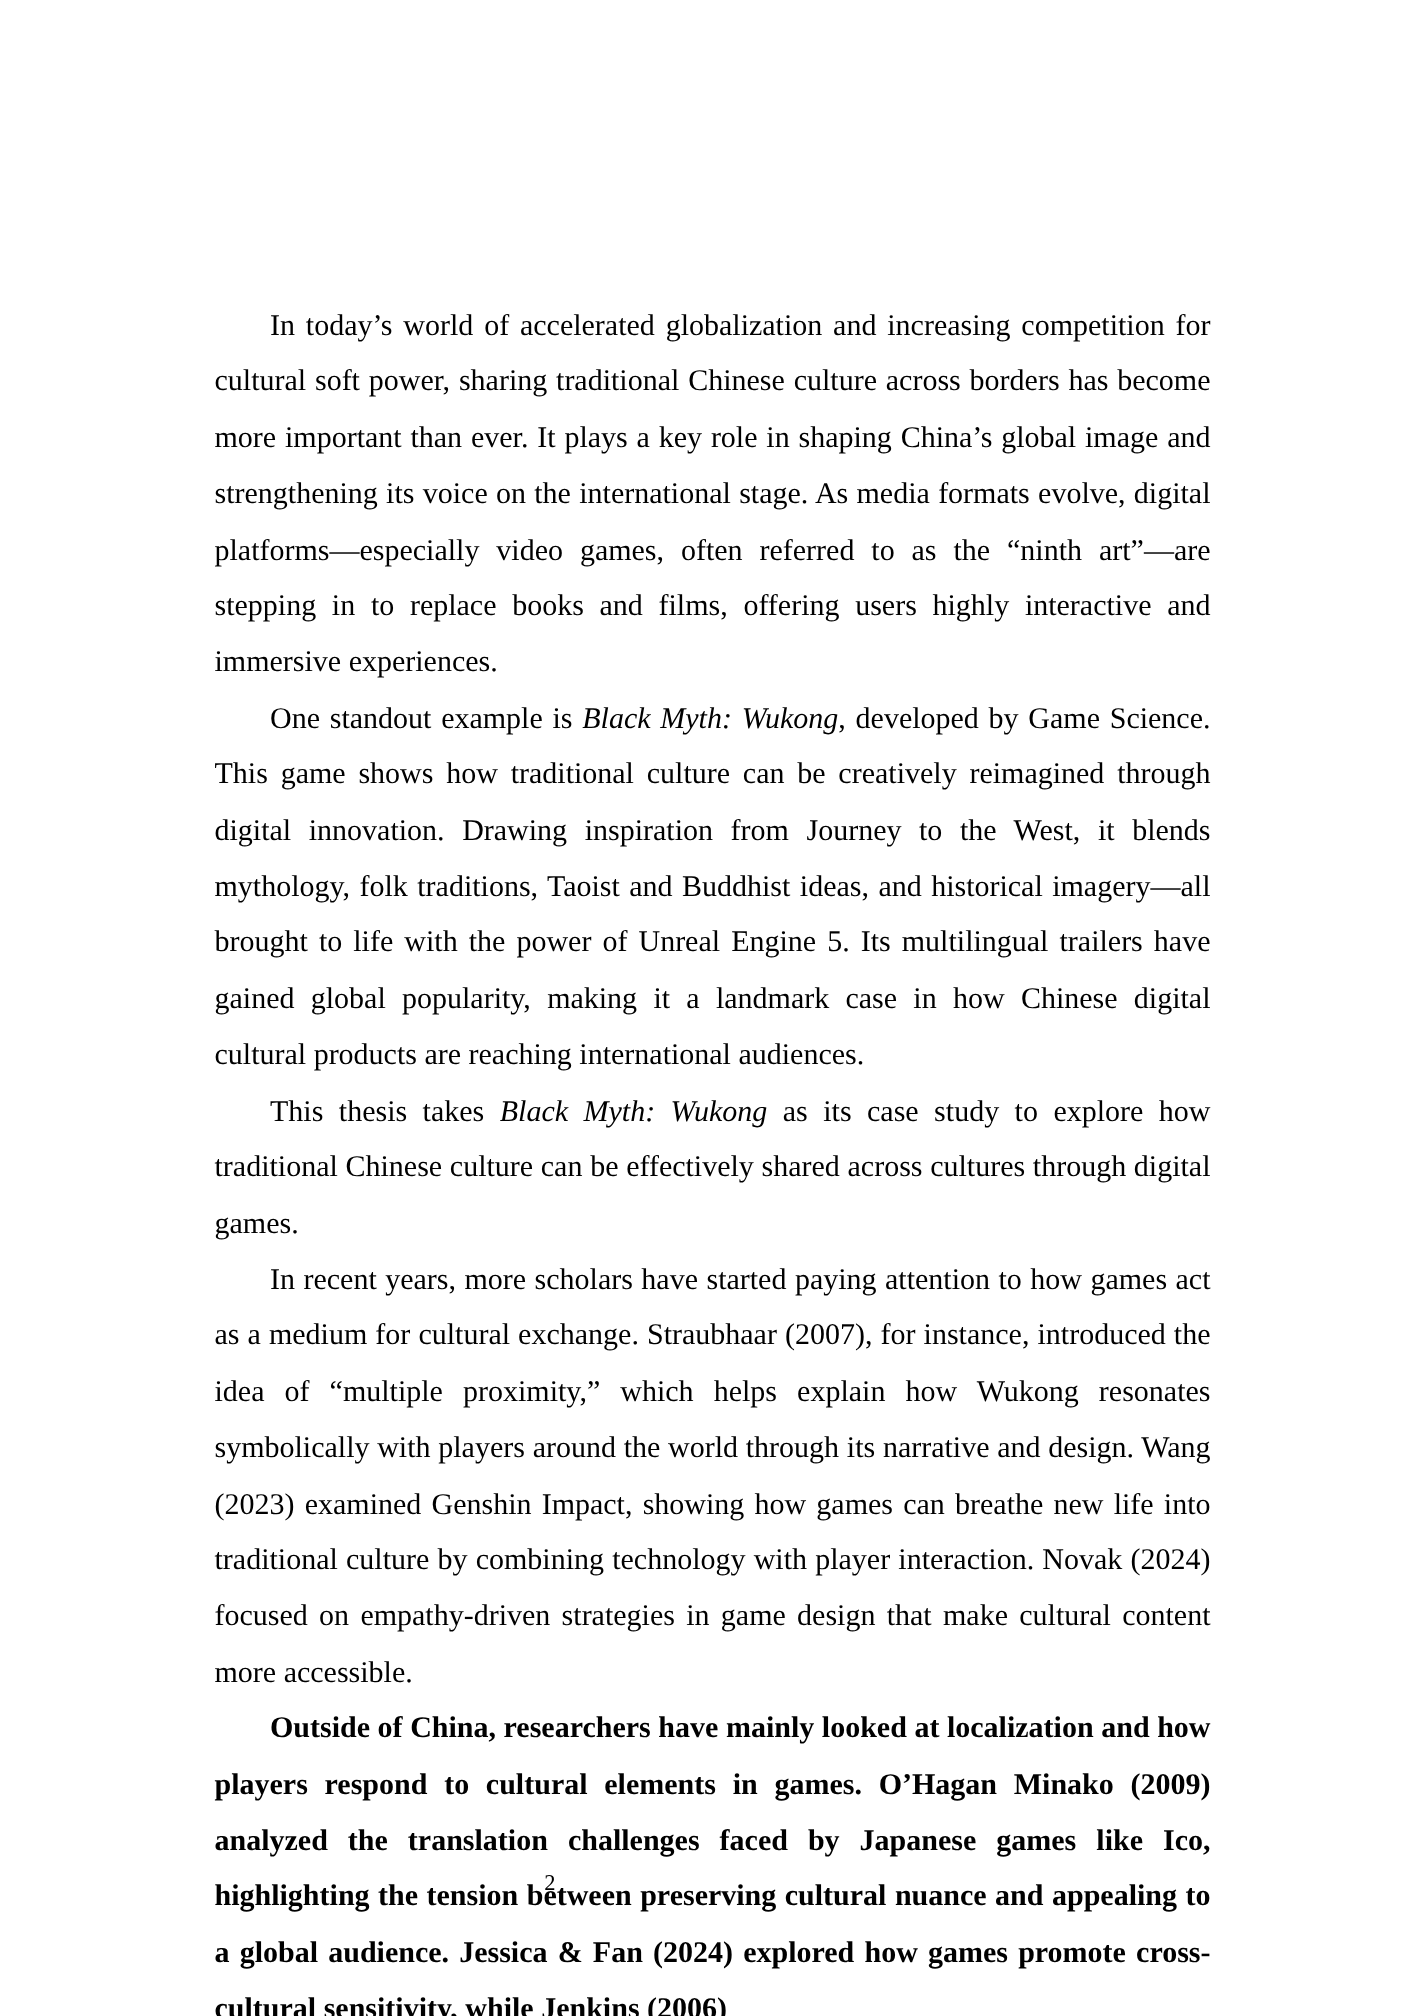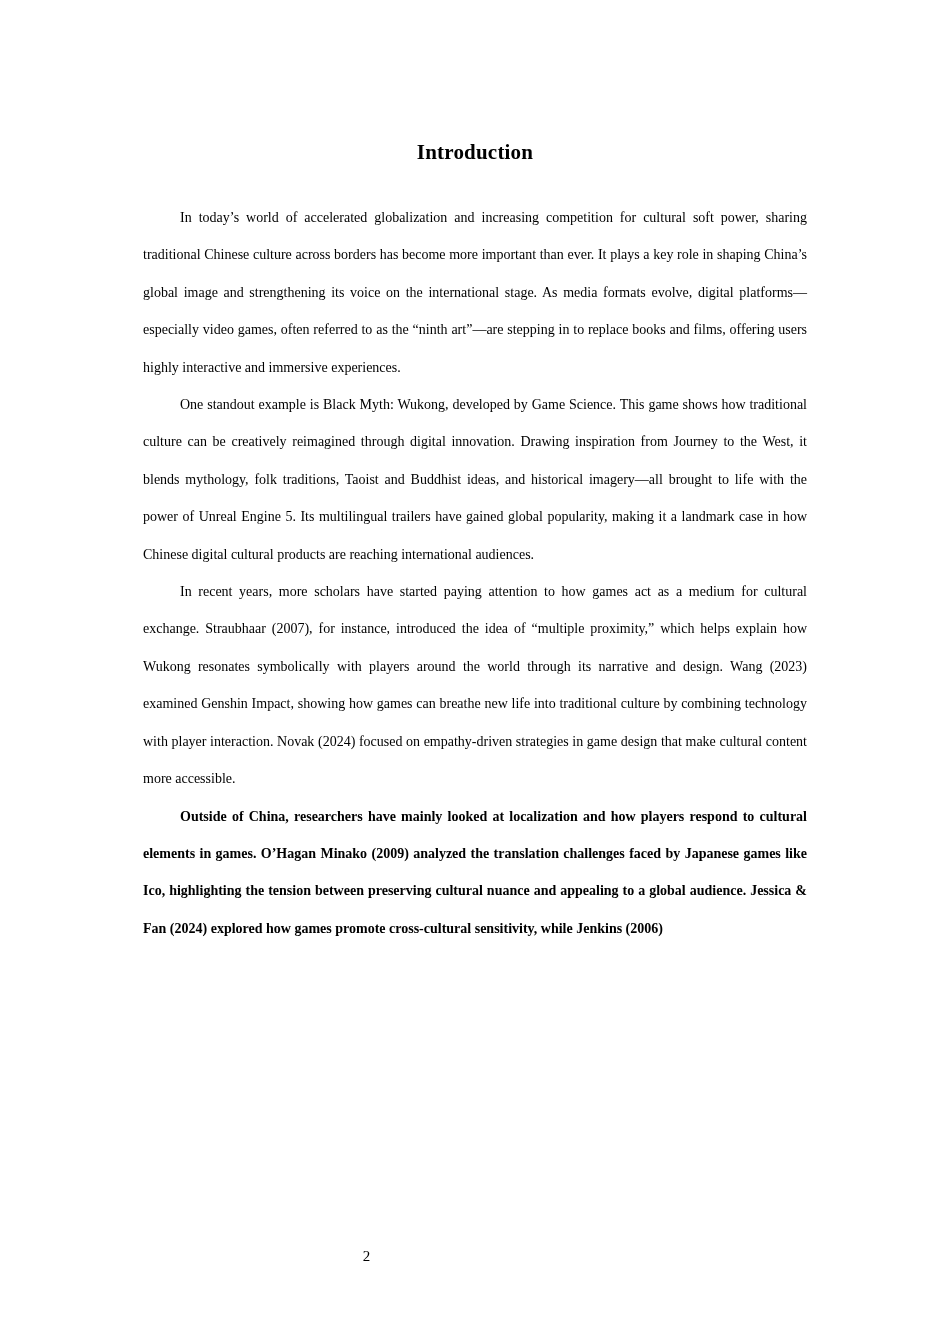--- a/index.html
+++ b/index.html
@@ -33,57 +33,58 @@
     letter-spacing: 0.2px;
   }
   .body-block {
     position: absolute;
     top: 199px;
     left: 143px;
     width: 664px;
   }
   .para {
     margin: 0;
-    font-size: 14px;
+    font-size: 20px;
     line-height: 37.4px;
     text-align: justify;
     text-justify: inter-word;
     text-indent: 37px;
     hyphens: none;
     -webkit-hyphens: none;
   }
   .para:last-child {
     text-align: justify;
     font-weight: bold;
   }
   .para .it {
+    font-style: italic;
   }
   
   .para.cut {
     text-align: justify;
   }
   .page-number {
     position: absolute;
     top: 1246px;
     left: 0;
     width: 733px;
     text-align: center;
     font-size: 15px;
     line-height: 20px;
   }
 </style>
 </head>
 <body>
 
 <div class="page">
 
-  <h1 class="page-title">Introduction</h1>
 
   <div class="body-block">
     <p class="para">In today’s world of accelerated globalization and increasing competition for cultural soft power, sharing traditional Chinese culture across borders has become more important than ever. It plays a key role in shaping China’s global image and strengthening its voice on the international stage. As media formats evolve, digital platforms—especially video games, often referred to as the “ninth art”—are stepping in to replace books and films, offering users highly interactive and immersive experiences.</p>
     <p class="para">One standout example is <span class="it">Black Myth: Wukong</span>, developed by Game Science. This game shows how traditional culture can be creatively reimagined through digital innovation. Drawing inspiration from Journey to the West, it blends mythology, folk traditions, Taoist and Buddhist ideas, and historical imagery—all brought to life with the power of Unreal Engine 5. Its multilingual trailers have gained global popularity, making it a landmark case in how Chinese digital cultural products are reaching international audiences.</p>
+    <p class="para">This thesis takes <span class="it">Black Myth: Wukong</span> as its case study to explore how traditional Chinese culture can be effectively shared across cultures through digital games.</p>
     <p class="para">In recent years, more scholars have started paying attention to how games act as a medium for cultural exchange. Straubhaar (2007), for instance, introduced the idea of “multiple proximity,” which helps explain how Wukong resonates symbolically with players around the world through its narrative and design. Wang (2023) examined Genshin Impact, showing how games can breathe new life into traditional culture by combining technology with player interaction. Novak (2024) focused on empathy-driven strategies in game design that make cultural content more accessible.</p>
     <p class="para cut">Outside of China, researchers have mainly looked at localization and how players respond to cultural elements in games. O’Hagan Minako (2009) analyzed the translation challenges faced by Japanese games like Ico, highlighting the tension between preserving cultural nuance and appealing to a global audience. Jessica &amp; Fan (2024) explored how games promote cross-cultural sensitivity, while Jenkins (2006)</p>
   </div>
 
   <div class="page-number">2</div>
 
 </div>
 
 </body></html>

